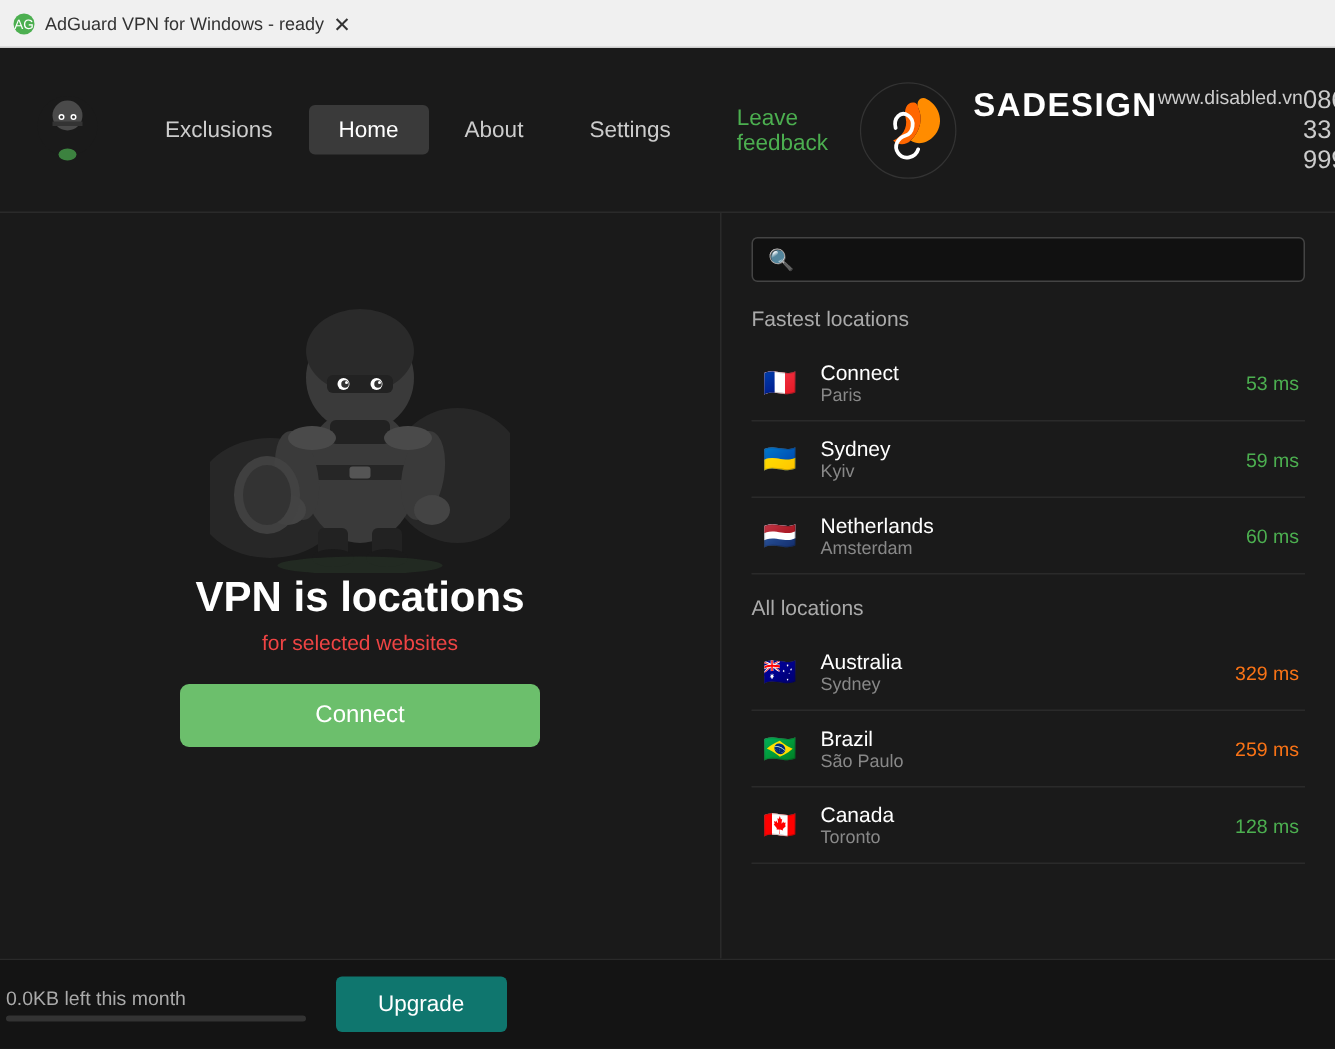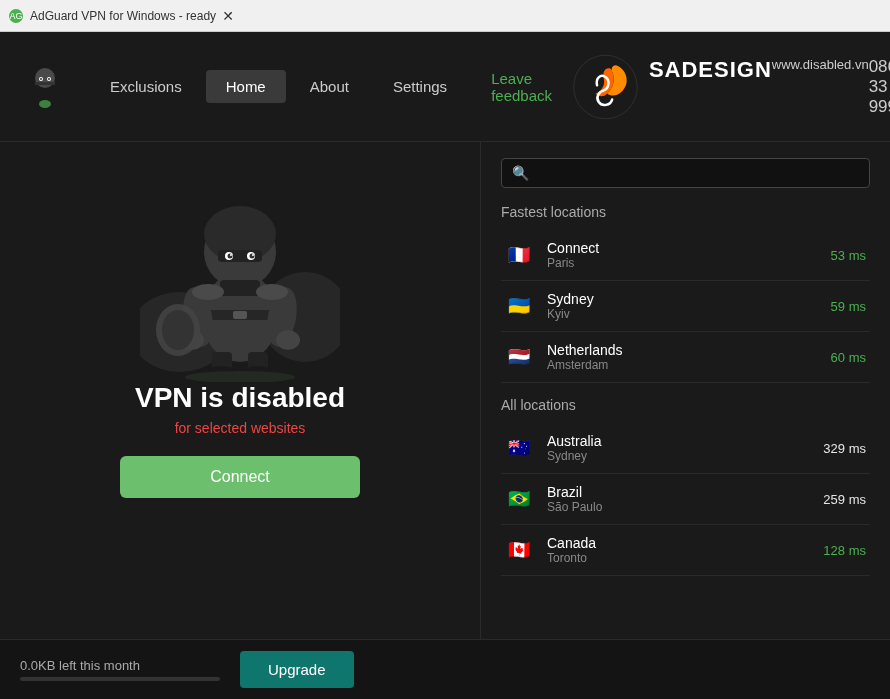--- a/index.html
+++ b/index.html
@@ -213,29 +213,29 @@
     .location-city {
       font-size: 12px;
       color: #888;
     }
     .location-latency {
       font-size: 13px;
       font-weight: 500;
       padding-left: 31px;
     }
     .latency-green { color: #4caf50; }
-    .latency-orange { color: #e5e5e5; }
+    .latency-orange { color: #f97316; }
 
     
     .bottom-bar {
       height: 60px;
       background: #141414;
       display: flex;
       align-items: center;
-      padding: 0 20px;
+      padding: 0 4px;
       border-top: 1px solid #2a2a2a;
     }
     .data-left {
       font-size: 13px;
       color: #aaa;
       flex: 1;
     }
     .progress-bar-wrap {
       width: 200px;
       height: 4px;
@@ -372,21 +372,21 @@
       <circle cx="113" cy="93" r="1" fill="#fff"></circle>
 
       <rect x="80" y="118" width="40" height="16" rx="4" fill="#222"></rect>
 
       <ellipse cx="68" cy="130" rx="16" ry="8" fill="#4a4a4a"></ellipse>
       <ellipse cx="132" cy="130" rx="16" ry="8" fill="#4a4a4a"></ellipse>
 
       <ellipse cx="100" cy="215" rx="55" ry="6" fill="#2a3a2a" opacity="0.5"></ellipse>
     </svg>
 
-    <div class="vpn-status-title">VPN is disabled</div>
+    <div class="vpn-status-title">VPN is locations</div>
     <div class="vpn-status-sub">for selected websites</div>
     <button class="connect-btn">Connect</button>
   </div>
 
   <div class="right-panel">
 
     <div class="search-box">
       <span class="search-icon-wrap">🔍</span>
       <input class="search-input" type="text" style="">
     </div>

